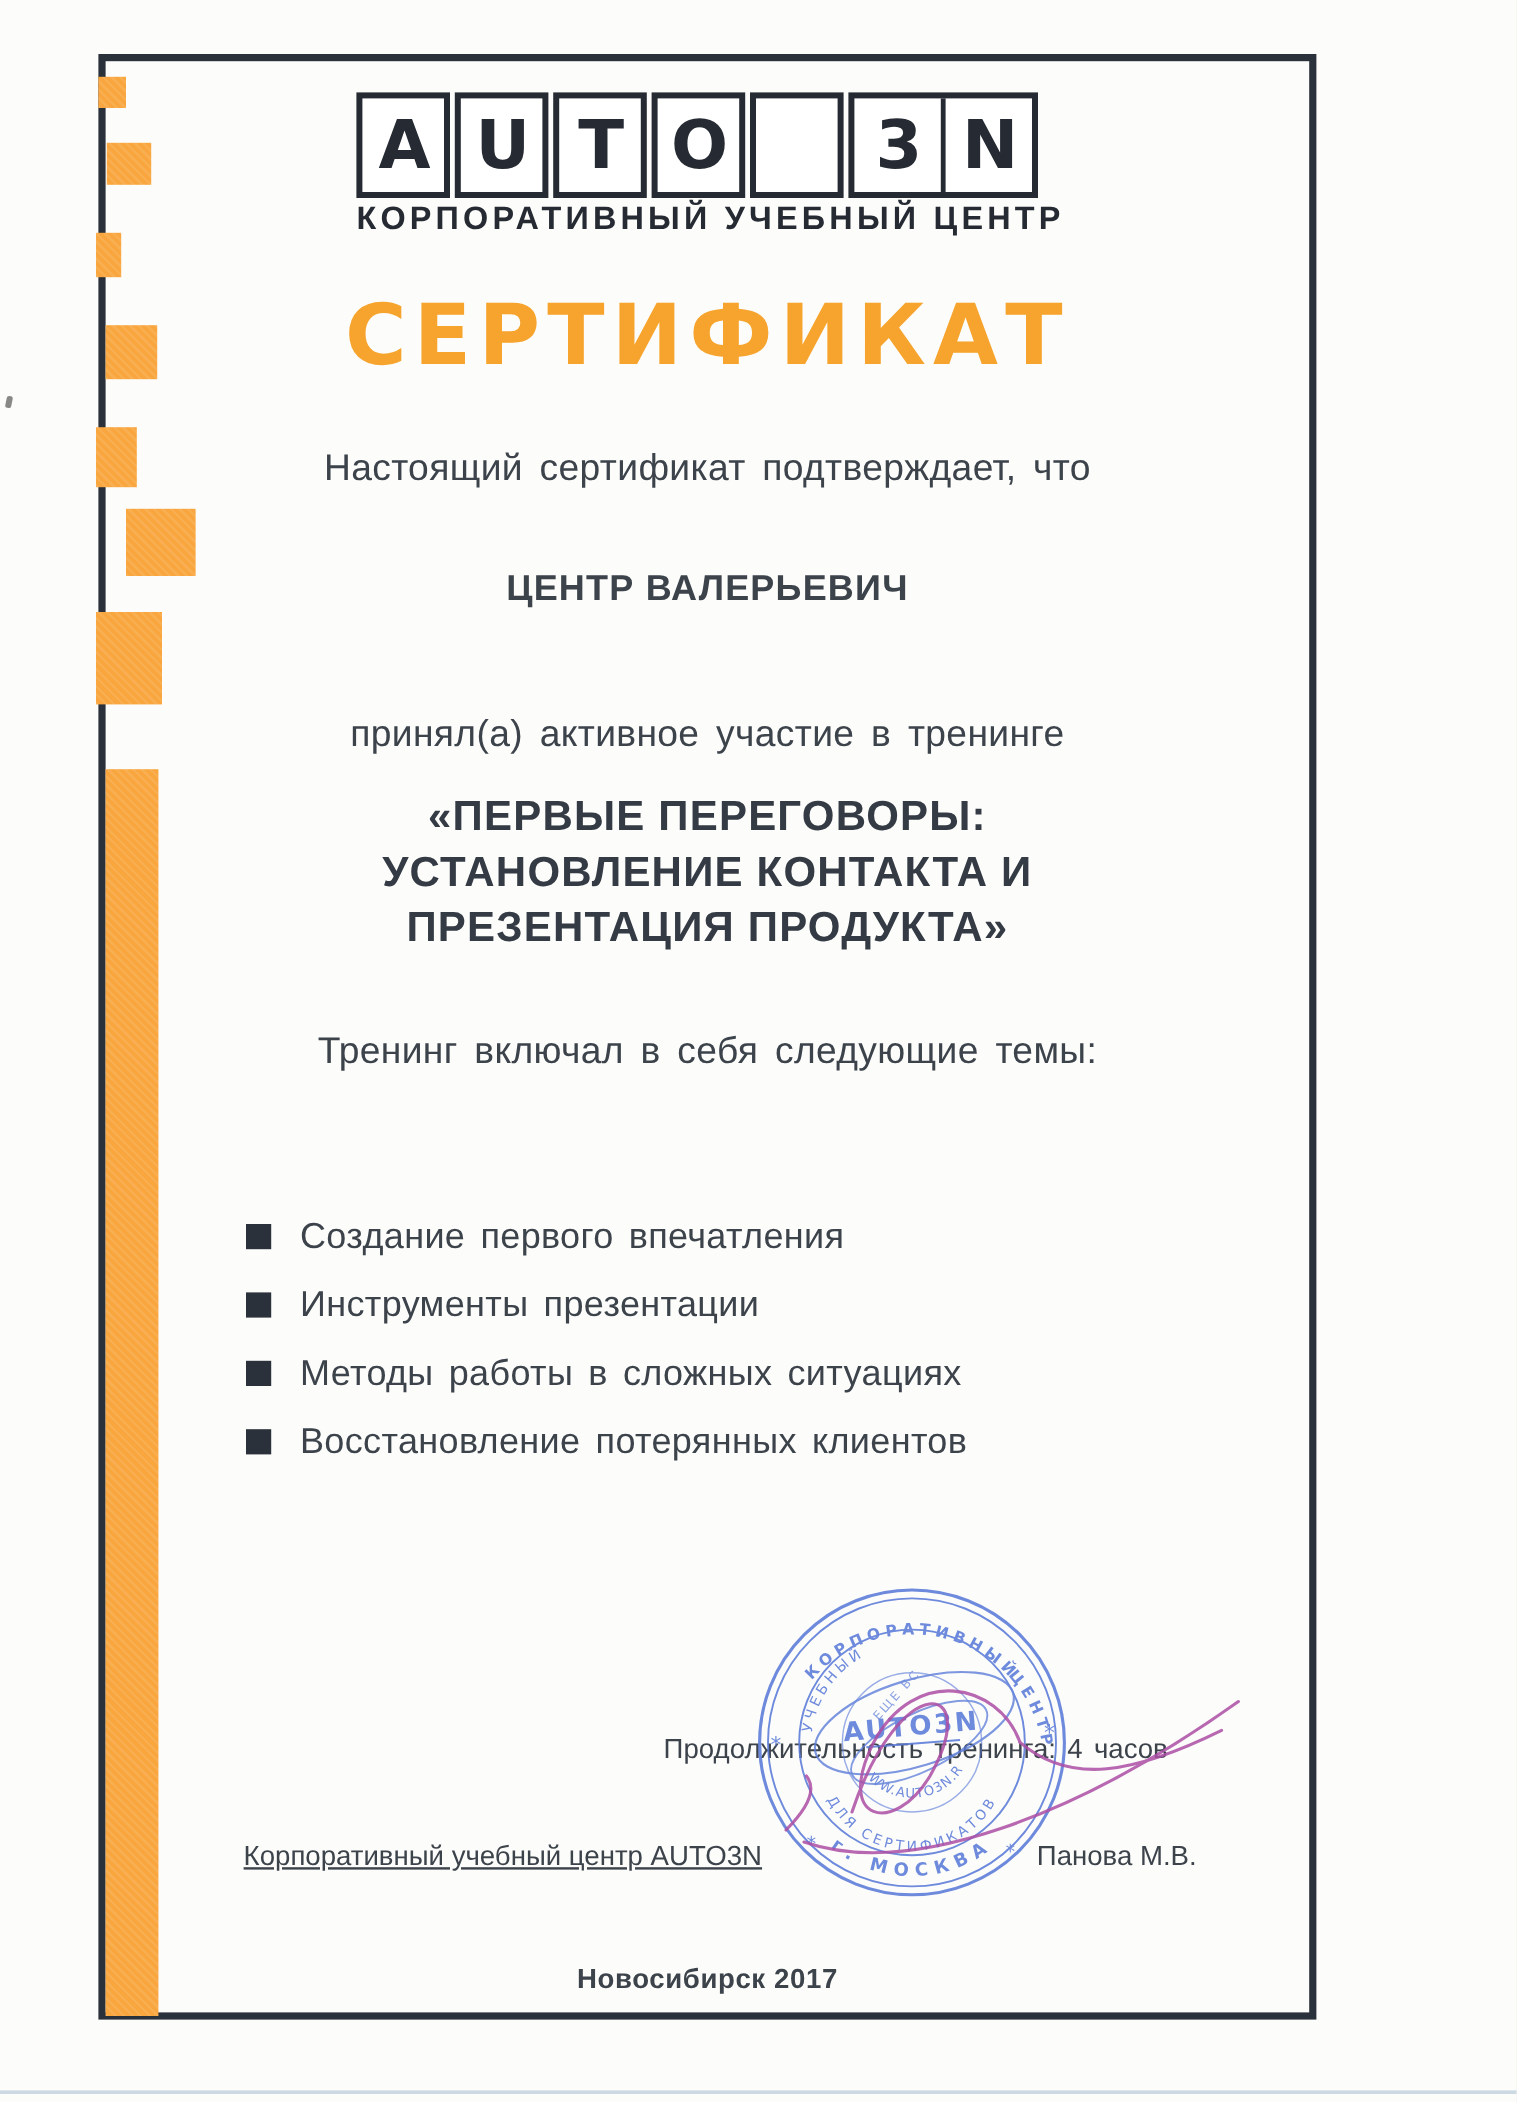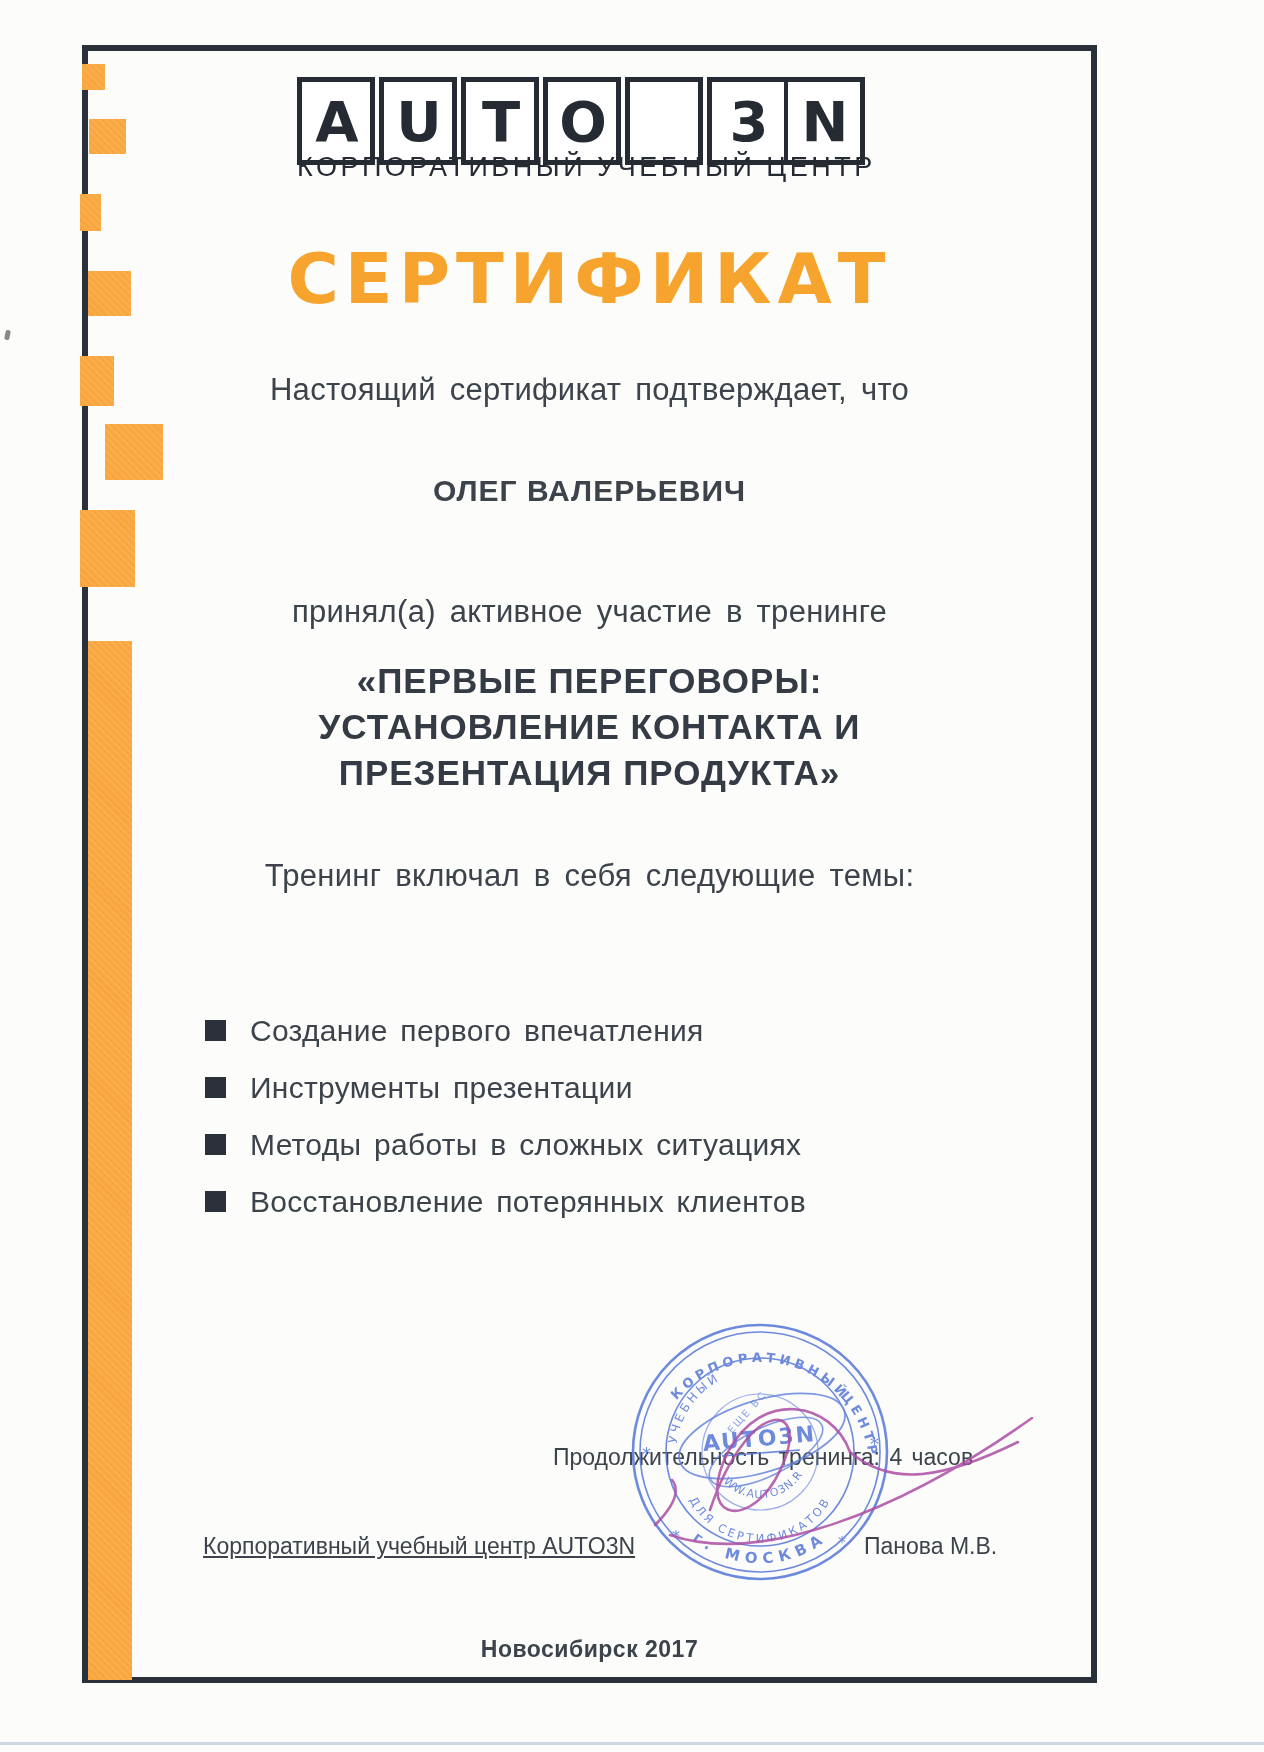--- a/index.html
+++ b/index.html
@@ -36,22 +36,22 @@
     background:#fff; display:flex; align-items:center; justify-content:center;
     font-weight:bold; font-size:56px; letter-spacing:-2px; color:#262b33;
     font-family:"DejaVu Sans","Liberation Sans",sans-serif;
   }
   .lbox-3n { flex:0 0 158px; padding:0; }
   .lbox-3n .cell {
     flex:1 1 50%; height:100%; display:flex; align-items:center; justify-content:center;
   }
   .lbox-3n .cell + .cell { border-left:4px solid #262b33; }
   .logo-subtitle {
-    left:297px; top:152px; width:568px; text-align:center;
-    font-size:27px; font-weight:normal; letter-spacing:3.5px; color:#262b33; white-space:nowrap;
+    left:297px; top:167px; width:568px; text-align:center;
+    font-size:27px; font-weight:bold; letter-spacing:3.5px; color:#262b33; white-space:nowrap;
   }
 
   .cert-title {
     left:82px; top:238px; width:1015px; text-align:center;
     font-size:70px; font-weight:800; letter-spacing:6px; color:#F6A42D;
     font-family:"DejaVu Sans","Liberation Sans",sans-serif; white-space:nowrap;
   }
   .intro        { left:82px; top:372px; width:1015px; text-align:center; font-size:31px; word-spacing:5px; letter-spacing:.3px; }
   .recipient    { left:82px; top:470px; width:1015px; text-align:center; font-size:30px; font-weight:bold; line-height:41px; letter-spacing:1px; }
   .participation{ left:82px; top:594px; width:1015px; text-align:center; font-size:31px; word-spacing:5px; letter-spacing:.3px; }
@@ -99,21 +99,21 @@
       <div class="cell">3</div>
       <div class="cell">N</div>
     </div>
   </div>
   <div class="abs logo-subtitle">КОРПОРАТИВНЫЙ УЧЕБНЫЙ ЦЕНТР</div>
 
   <div class="abs cert-title">СЕРТИФИКАТ</div>
   <div class="abs intro">Настоящий сертификат подтверждает, что</div>
 
   <div class="abs recipient">
-    <div>ОЛЕГ ВАЛЕРЬЕВИЧ</div>
+    <div>ЦЕНТР ВАЛЕРЬЕВИЧ</div>
   </div>
 
   <div class="abs participation">принял(а) активное участие в тренинге</div>
 
   <div class="abs training">
 
   <div>«ПЕРВЫЕ ПЕРЕГОВОРЫ:</div>
       <div>УСТАНОВЛЕНИЕ КОНТАКТА И</div>
       <div>ПРЕЗЕНТАЦИЯ ПРОДУКТА»</div>
     </div>

